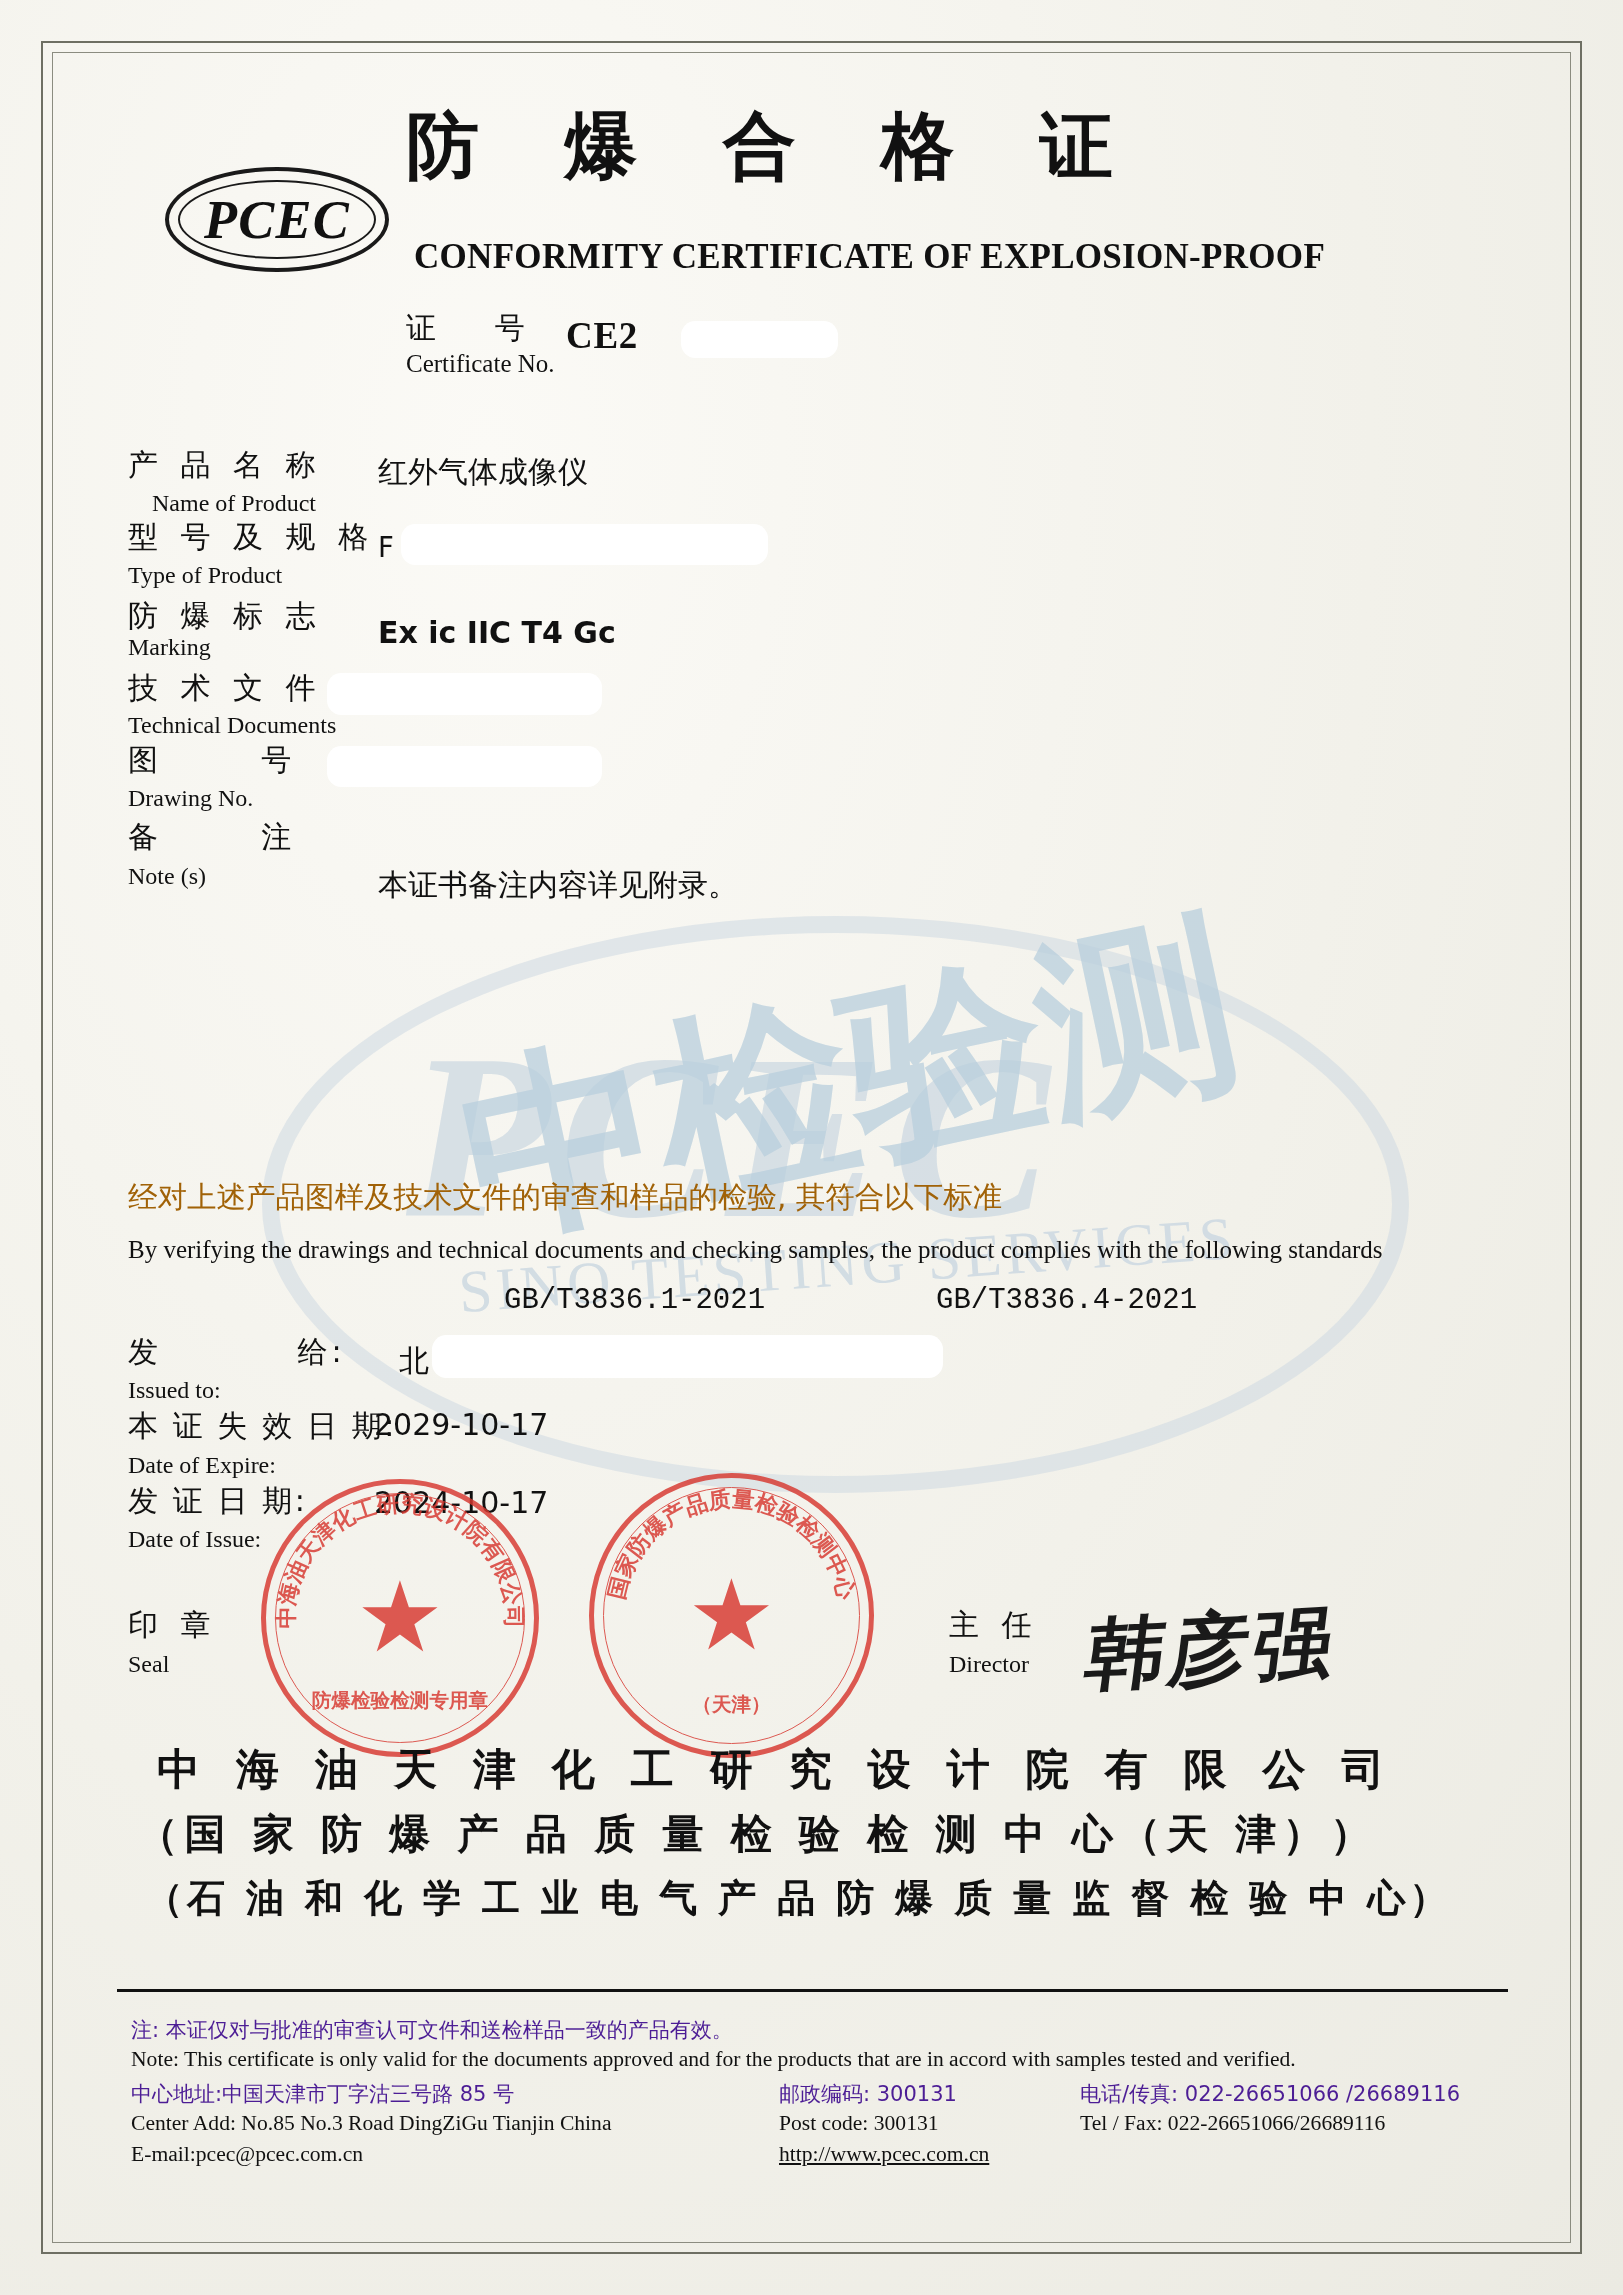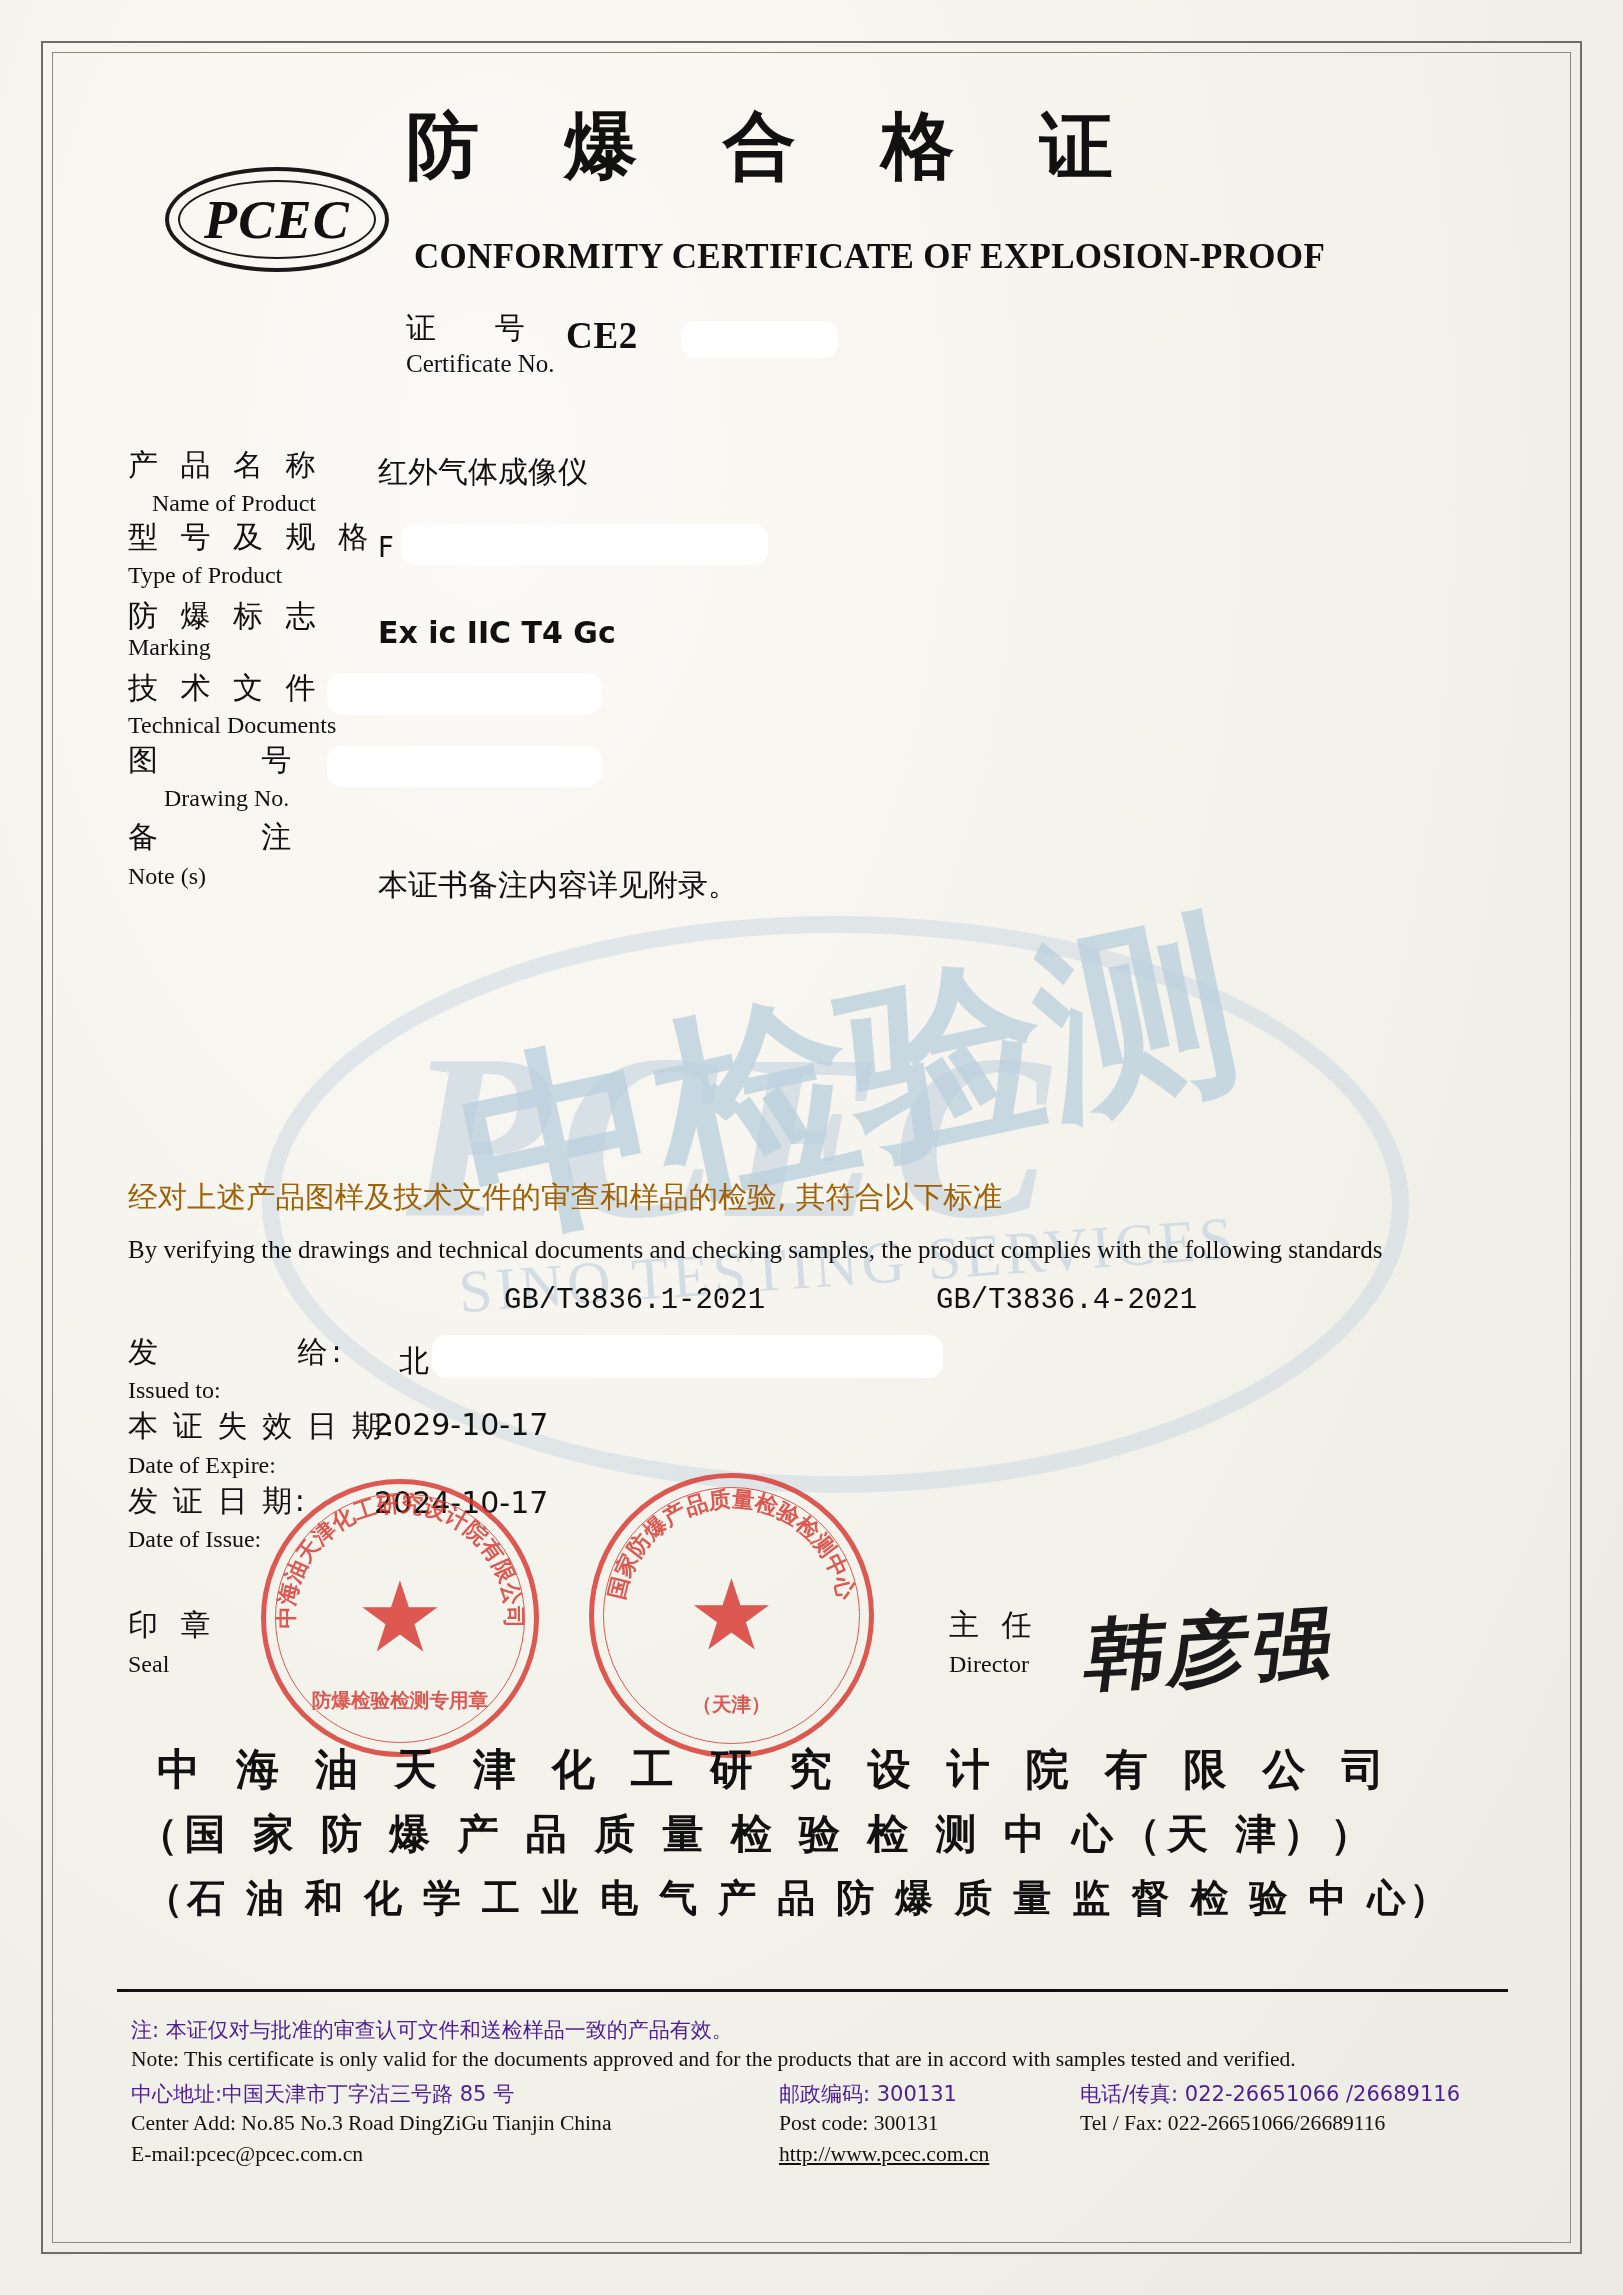--- a/index.html
+++ b/index.html
@@ -401,21 +401,21 @@
 
   <div class="f-cn" style="left:128px; top:596px; letter-spacing:6.5px;">防 爆 标 志</div>
   <div class="f-en" style="left:128px; top:634px;">Marking</div>
   <div class="f-val-b" style="left:378px; top:615px;">Ex ic IIC T4 Gc</div>
 
   <div class="f-cn" style="left:128px; top:668px; letter-spacing:6.5px;">技 术 文 件</div>
   <div class="f-en" style="left:128px; top:712px;">Technical Documents</div>
   <div class="redact" style="left:327px; top:673px; width:275px; height:42px;"></div>
 
   <div class="f-cn" style="left:128px; top:740px; letter-spacing:14.4px;">图　　号</div>
-  <div class="f-en" style="left:128px; top:785px;margin-left:36px;">Drawing No.</div>
+  <div class="f-en" style="left:128px; top:785px;">Drawing No.</div>
   <div class="redact" style="left:327px; top:746px; width:275px; height:41px;"></div>
 
   <div class="f-cn" style="left:128px; top:817px; letter-spacing:14.4px;">备　　注</div>
   <div class="f-en" style="left:128px; top:863px;">Note (s)</div>
   <div class="f-val" style="left:378px; top:865px;">本证书备注内容详见附录。</div>
 
   <div class="verify-cn">经对上述产品图样及技术文件的审查和样品的检验, 其符合以下标准</div>
   <div class="verify-en">By verifying the drawings and technical documents and checking samples, the product complies with the following standards</div>
   <div class="std" style="left:504px;">GB/T3836.1-2021</div>
   <div class="std" style="left:936px;">GB/T3836.4-2021</div>

